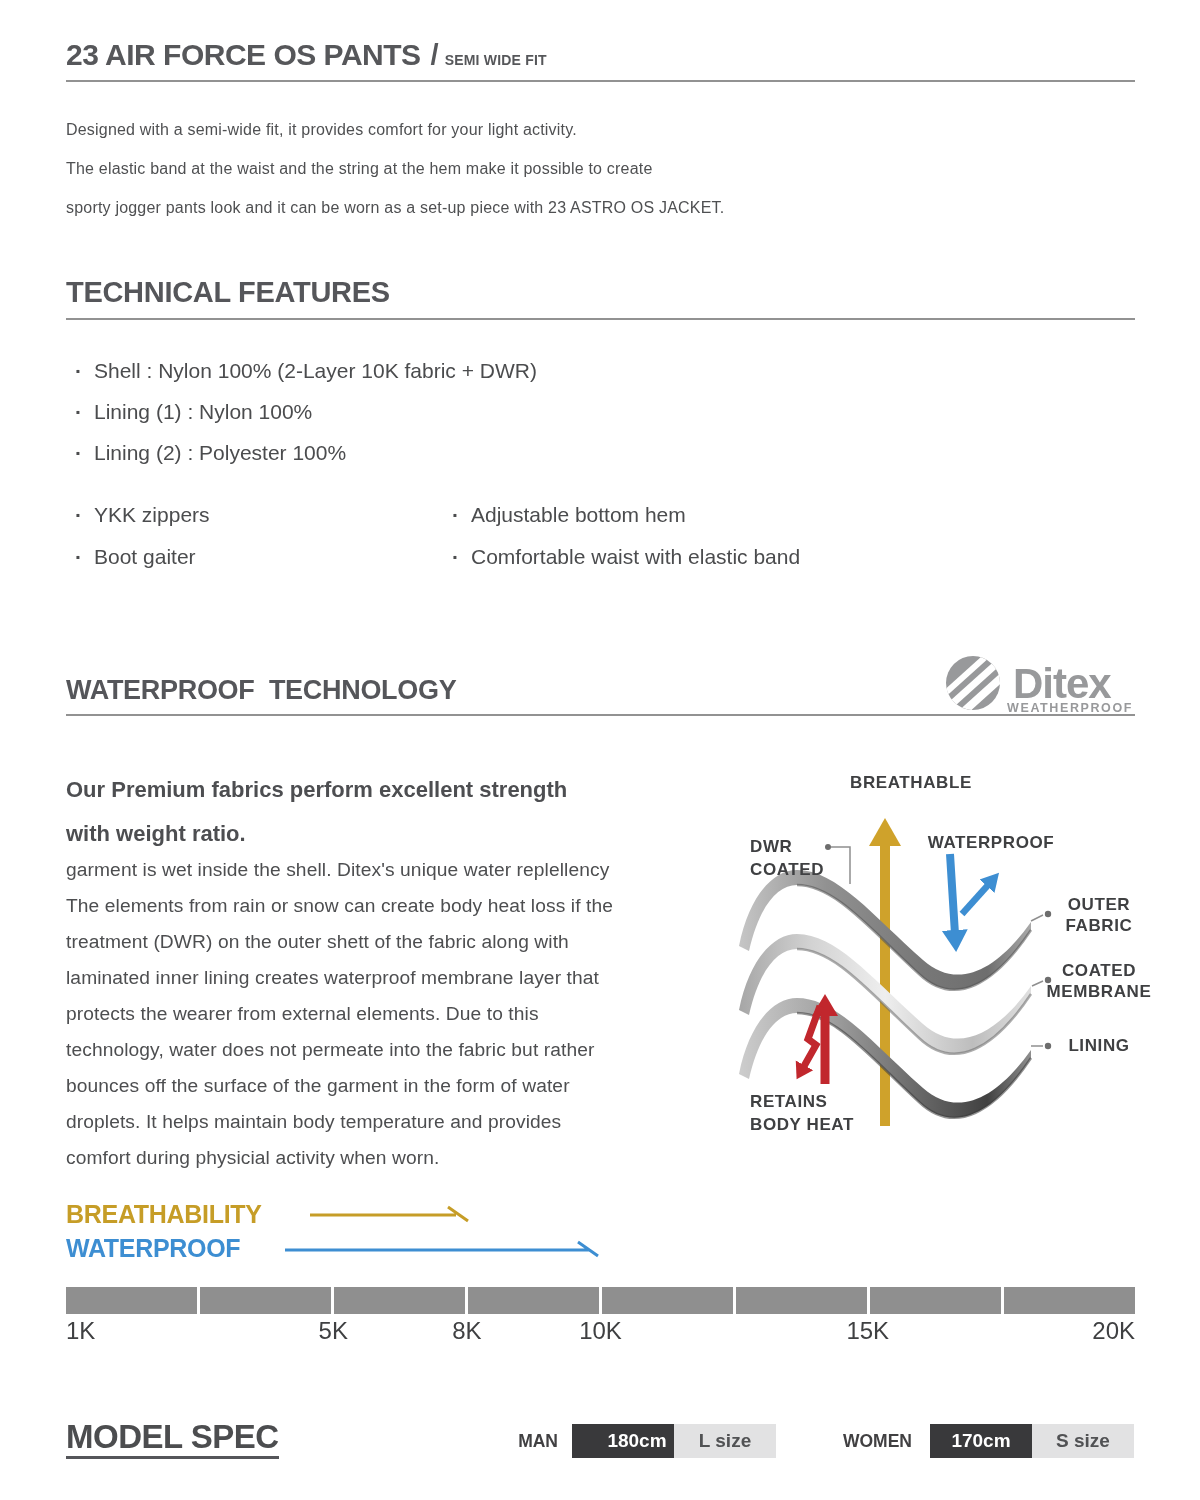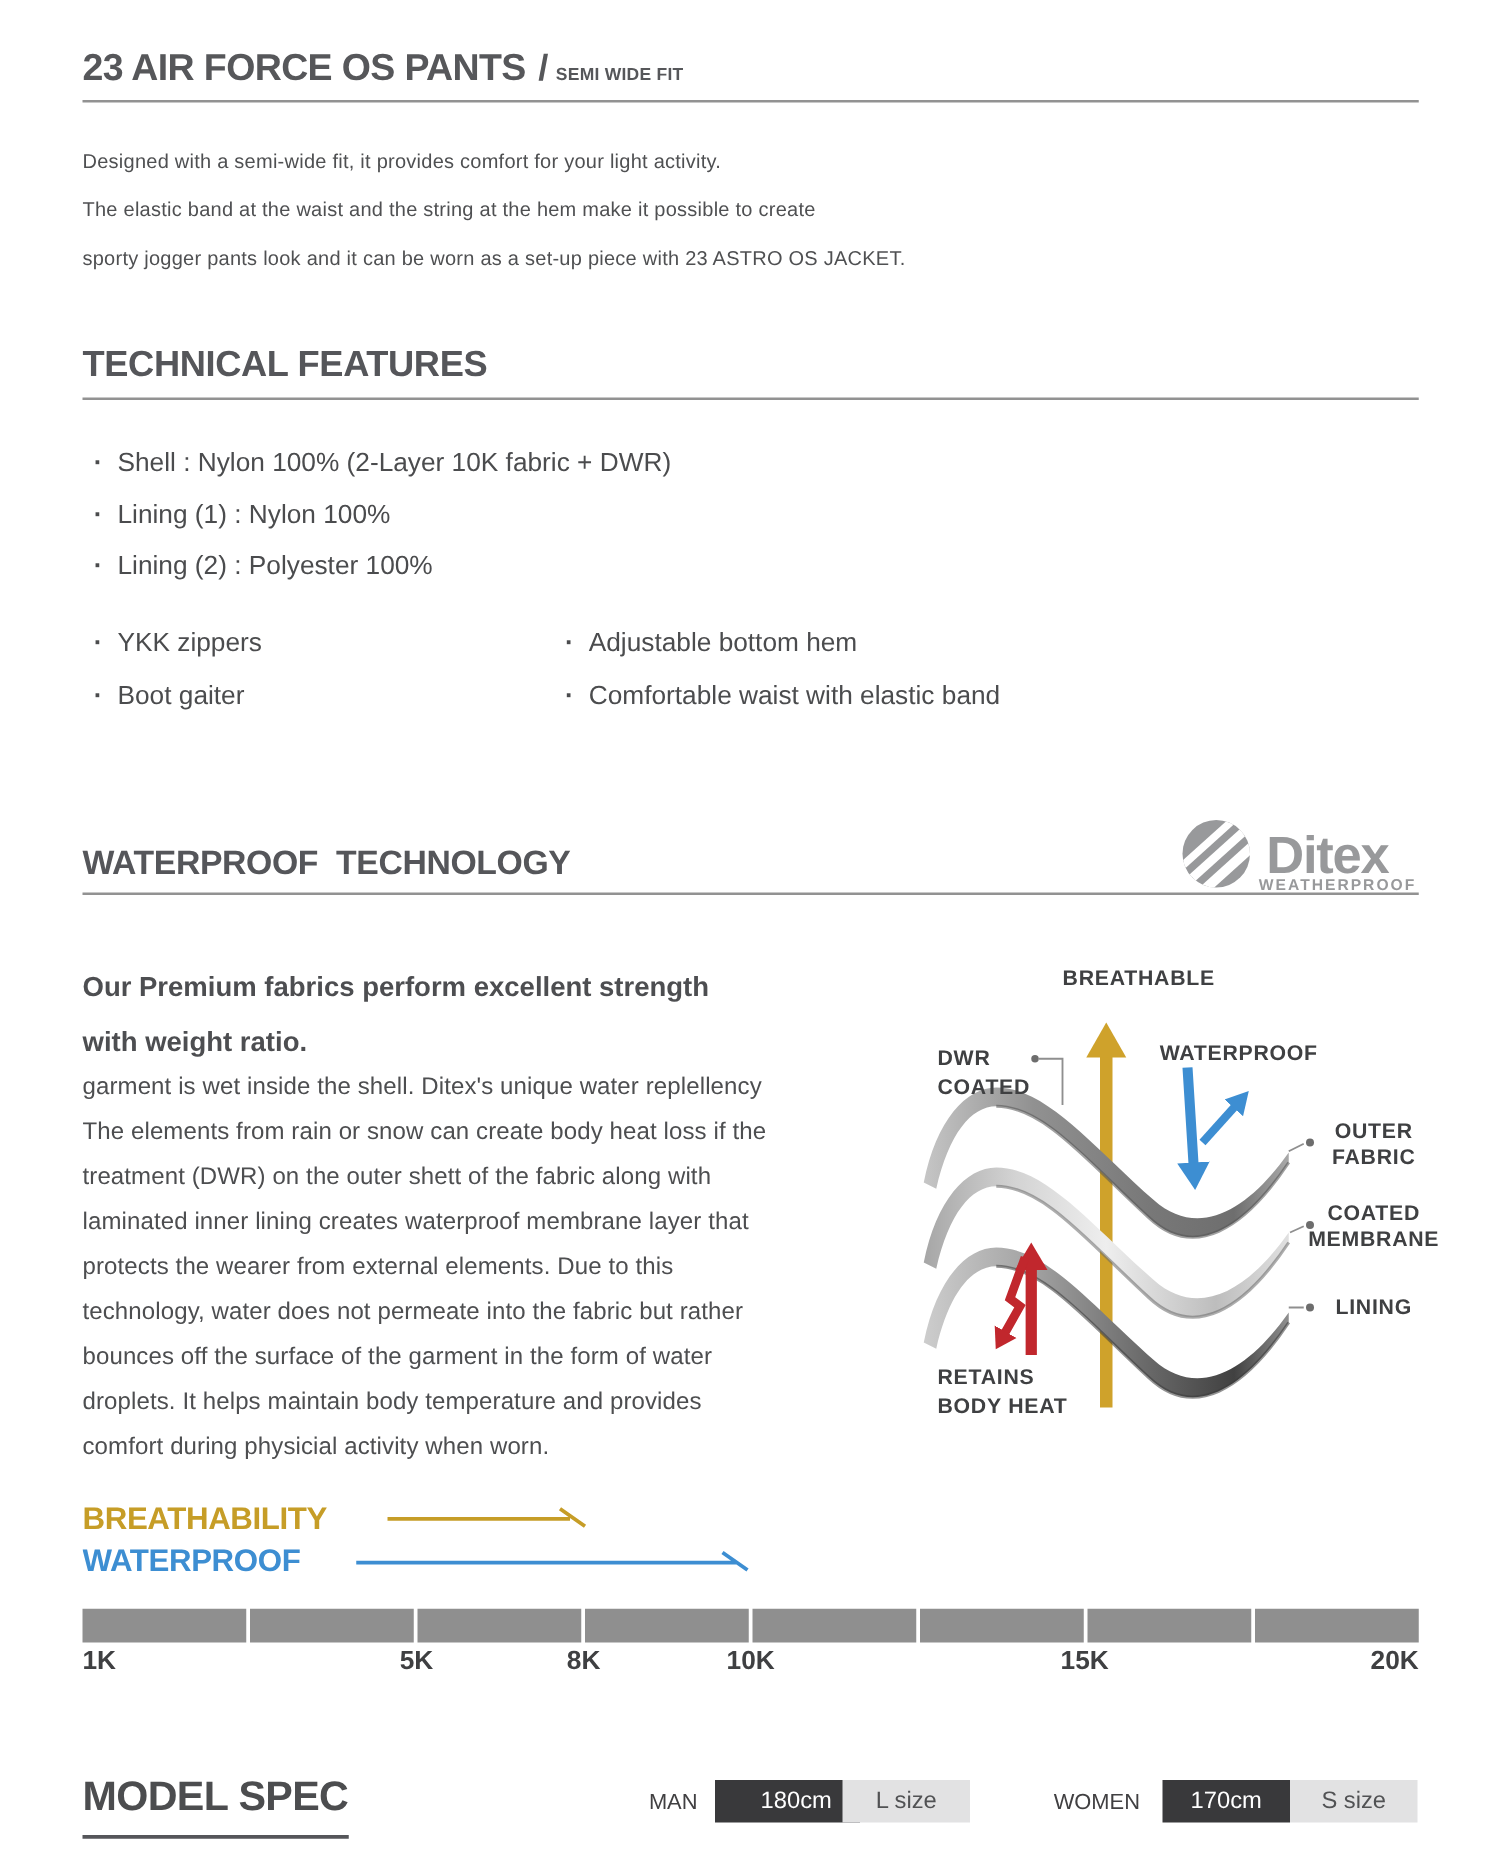--- a/index.html
+++ b/index.html
@@ -51,30 +51,30 @@
                 font-size:17px;letter-spacing:0.6px;}
 
   
   .scale-labels{position:absolute;left:66px;top:1196px;}
   .scale-labels text{font-family:"Liberation Sans",sans-serif;font-weight:bold;font-size:25px;
                      letter-spacing:-0.3px;}
 
   .bar{position:absolute;left:66px;top:1287px;width:1069px;height:27px;display:flex;gap:3px;}
   .bar div{flex:1;background:#8f8f8f;}
   .ticks{position:absolute;left:66px;top:1317px;width:1069px;height:26px;
-         font-size:21px;font-weight:bold;color:#3f4042;}
+         font-size:24px;font-weight:normal;color:#3f4042;}
   .ticks span{position:absolute;transform:translateX(-50%);}
   .ticks span.first{transform:none;}
   .ticks span.last{transform:translateX(-100%);}
 
   
   .ms-heading{position:absolute;left:66px;top:1418px;font-size:33px;font-weight:bold;
               color:#4c4d4f;letter-spacing:-0.5px;border-bottom:3px solid #55565a;
-              padding-bottom:12px;}
-  .spec-row{position:absolute;left:0;top:1424px;width:1200px;height:34px;font-size:17.5px;}
+              padding-bottom:0;}
+  .spec-row{position:absolute;left:0;top:1424px;width:1200px;height:34px;font-size:17.5px;font-weight:bold;}
   .spec-row .gender{position:absolute;top:0;line-height:34px;text-align:right;color:#414042;}
   .gender.man{left:483px;width:75px;}
   .gender.women{left:832px;width:80px;}
   .badge{position:absolute;top:0;width:102px;height:34px;line-height:34px;text-align:center;
          font-size:19px;}
   .badge.dark{background:#39393b;color:#fff;}
   .badge.light{background:#e2e2e3;color:#515254;}
   .b1{left:572px;padding-left:14px;} .b2{left:674px;} .b3{left:930px;} .b4{left:1032px;}
 </style>
 </head>

